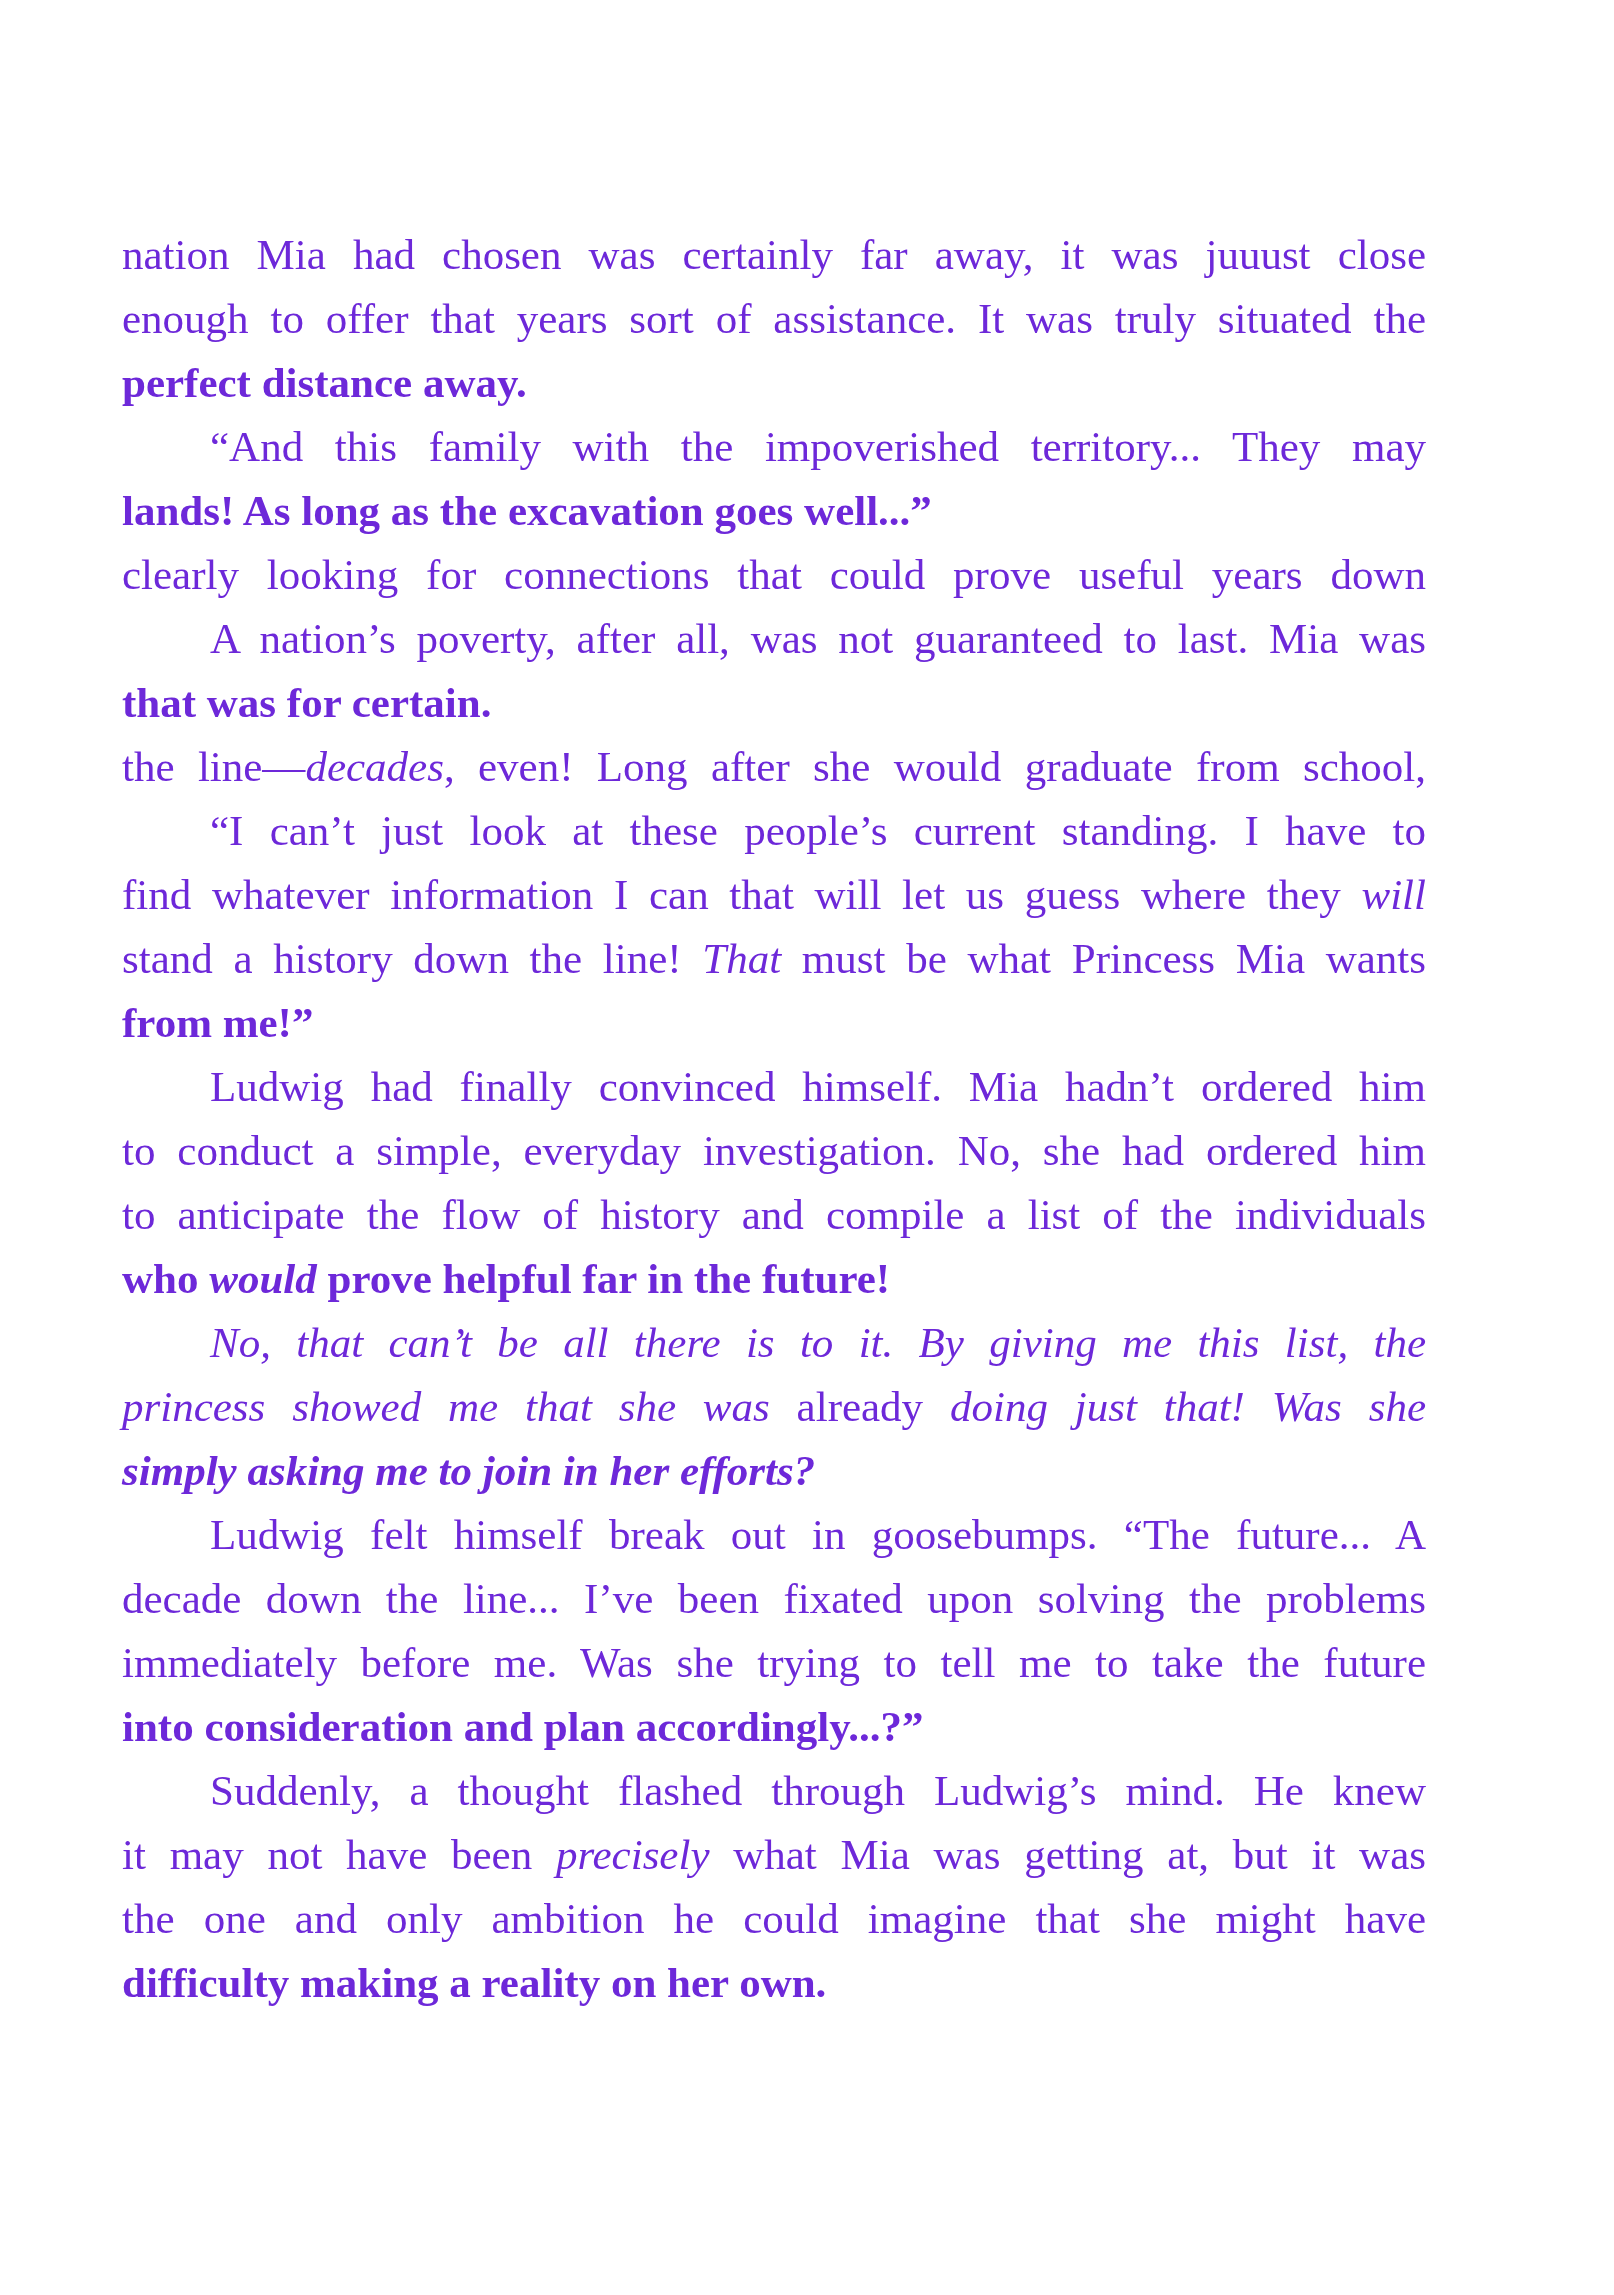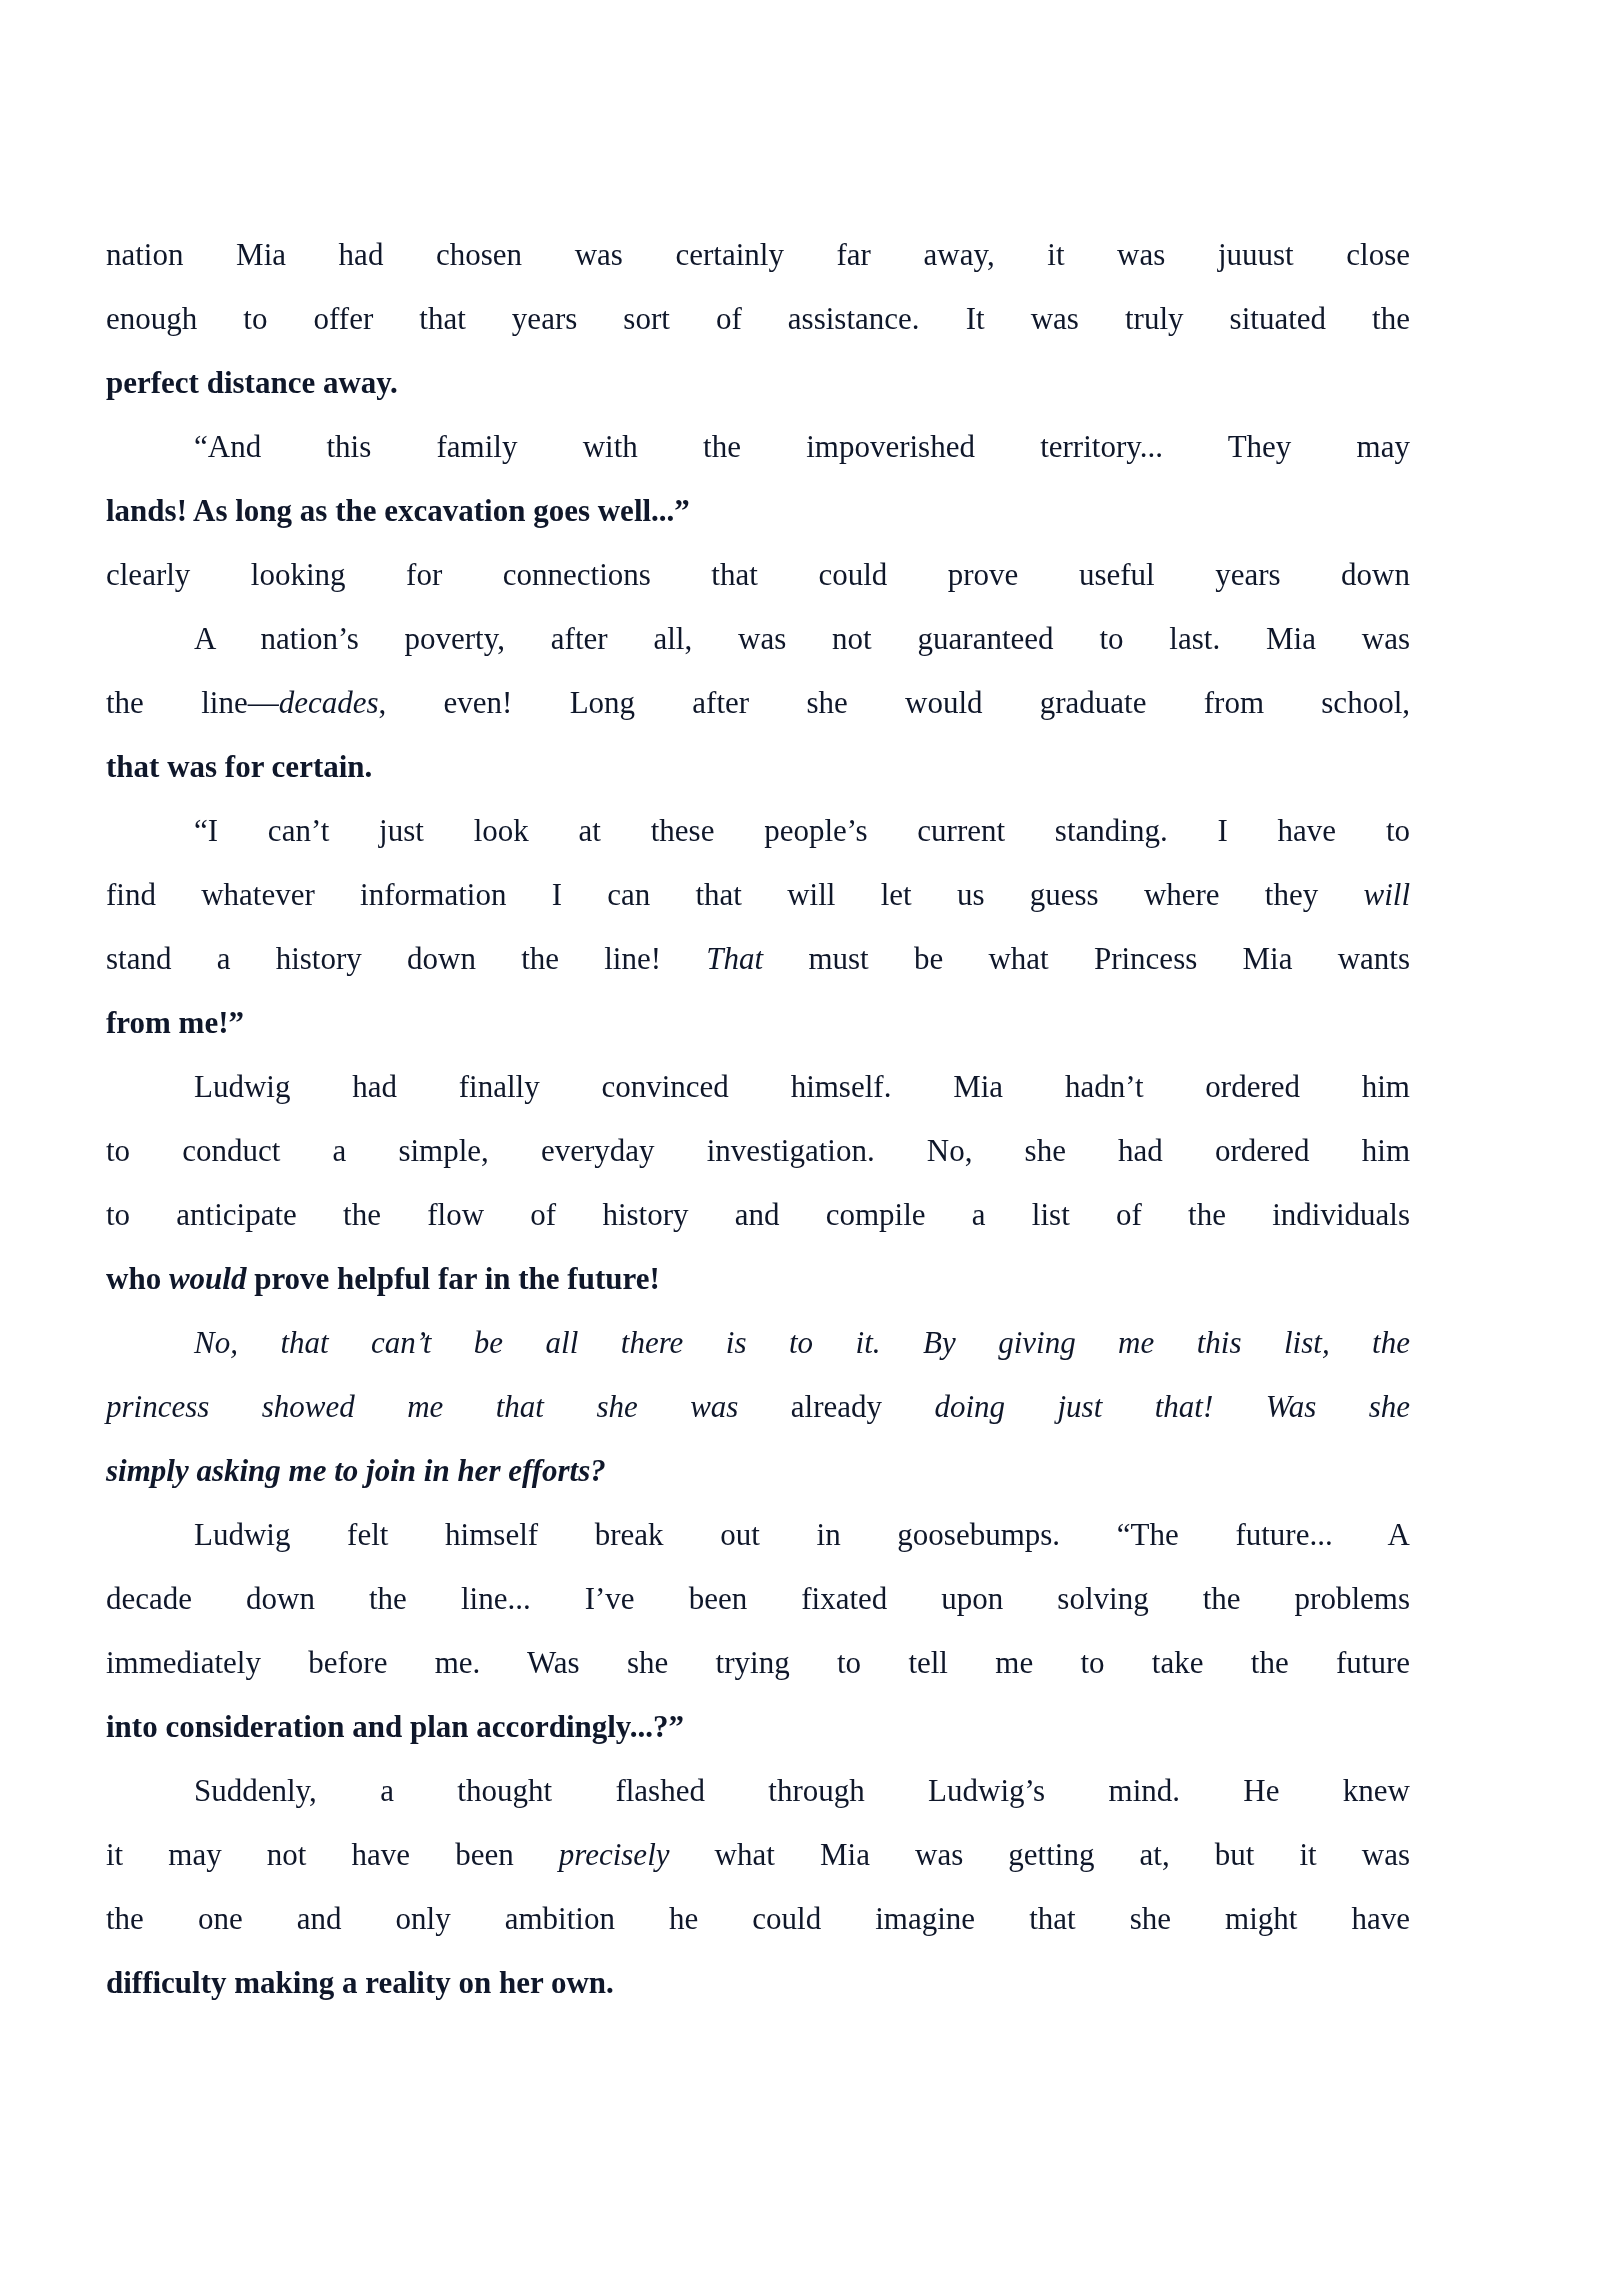--- a/index.html
+++ b/index.html
@@ -19,23 +19,24 @@
     top: 0;
     width: 1614px;
     height: 2295px;
     box-sizing: border-box;
     background: #ffffff;
     padding: 223px 205px 0 106px;
   }
   .text-block {
     width: 1304px;
     font-family: "Liberation Serif", "DejaVu Serif", serif;
-    font-size: 31px;
+    font-size: 43px;
     line-height: 64px;
-    color: #0f172a;
+    color: #6d28d9;
+    margin-left: 16px;
   }
   .line {
     text-align: justify;
     text-align-last: justify;
   }
   .line.last {
     text-align: justify;
     text-align-last: left;
     font-weight: bold;
   }
@@ -51,22 +52,22 @@
 
 <div class="page">
   <div class="text-block">
       <div class="line"><span>nation Mia had chosen was certainly far away, it was juuust close</span></div>
       <div class="line"><span>enough to offer that years sort of assistance. It was truly situated the</span></div>
       <div class="line last"><span>perfect distance away.</span></div>
       <div class="line indent"><span>“And this family with the impoverished territory... They may</span></div>
       <div class="line last"><span>lands! As long as the excavation goes well...”</span></div>
       <div class="line"><span>clearly looking for connections that could prove useful years down</span></div>
       <div class="line indent"><span>A nation’s poverty, after all, was not guaranteed to last. Mia was</span></div>
+      <div class="line last"><span>that was for certain.</span></div>
       <div class="line"><span>the line—</span><em>decades</em><span>, even! Long after she would graduate from school,</span></div>
-      <div class="line last"><span>that was for certain.</span></div>
       <div class="line indent"><span>“I can’t just look at these people’s current standing. I have to</span></div>
       <div class="line"><span>find whatever information I can that will let us guess where they </span><em>will</em></div>
       <div class="line"><span>stand a history down the line! </span><em>That</em><span> must be what Princess Mia wants</span></div>
       <div class="line last"><span>from me!”</span></div>
       <div class="line indent"><span>Ludwig had finally convinced himself. Mia hadn’t ordered him</span></div>
       <div class="line"><span>to conduct a simple, everyday investigation. No, she had ordered him</span></div>
       <div class="line"><span>to anticipate the flow of history and compile a list of the individuals</span></div>
       <div class="line last"><span>who </span><em>would</em><span> prove helpful far in the future!</span></div>
       <div class="line indent"><em>No, that can’t be all there is to it. By giving me this list, the</em></div>
       <div class="line"><em>princess showed me that she was </em><span>already</span><em> doing just that! Was she</em></div>

